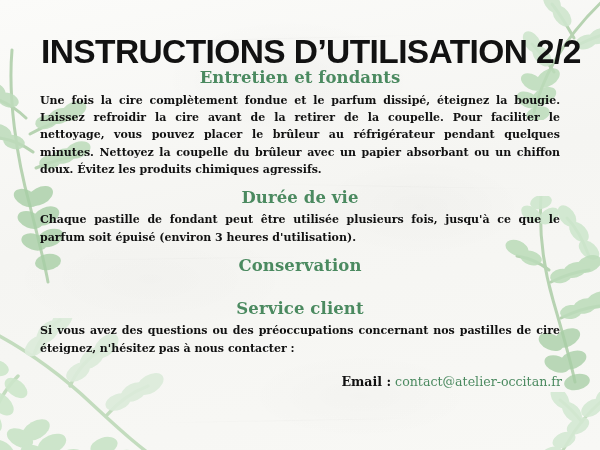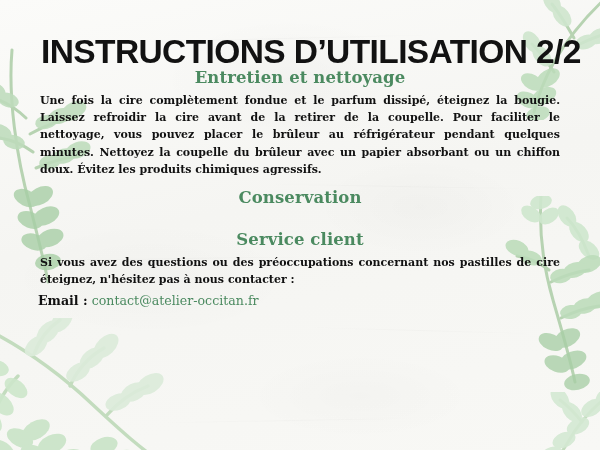--- a/index.html
+++ b/index.html
@@ -92,24 +92,24 @@
     font-family: "DejaVu Serif", serif;
     font-weight: bold;
     font-size: 11px;
     line-height: 1.58;
     margin: 0;
     padding: 0 2px;
   }
   .sec-body.last-line-natural { text-align-last: left; }
 
   #email-line {
-    text-align: left;
+    text-align: right;
     font-family: "DejaVu Serif", serif;
     font-size: 12.6px;
-    margin-top: 4px;
+    margin-top: 17px;
     color: #111111;
   }
   #email-line .label { font-weight: bold; color: #111111; }
   #email-line .addr  { color: #4b8a60; font-weight: normal; }
 
   
   #sec-0 { margin-bottom: 9px; }
   #sec-1 { margin-bottom: 10px; }
   #sec-2 { margin-bottom: 22px; }
   #sec-3 { margin-bottom: 0; }
@@ -275,24 +275,28 @@
 
 </div>
 
 <div id="content">
 
   <h1 id="title">INSTRUCTIONS D’UTILISATION 2/2</h1>
 
   <div class="sections">
 
     <div class="section" id="sec-0">
-      <h2 class="sec-head">Entretien et nettoyage</h2>
+      <h2 class="sec-head">Entretien et fondants</h2>
       <p class="sec-body last-line-natural">Une fois la cire complètement fondue et le parfum dissipé, éteignez la bougie. Laissez refroidir la cire avant de la retirer de la coupelle. Pour faciliter le nettoyage, vous pouvez placer le brûleur au réfrigérateur pendant quelques minutes. Nettoyez la coupelle du brûleur avec un papier absorbant ou un chiffon doux. Évitez les produits chimiques agressifs.</p>
     </div>
 
+    <div class="section" id="sec-1">
+      <h2 class="sec-head">Durée de vie</h2>
+      <p class="sec-body last-line-natural">Chaque pastille de fondant peut être utilisée plusieurs fois, jusqu'à ce que le parfum soit épuisé (environ 3 heures d'utilisation).</p>
+    </div>
 
     <div class="section" id="sec-2">
       <h2 class="sec-head">Conservation</h2>
     </div>
 
     <div class="section" id="sec-3">
       <h2 class="sec-head">Service client</h2>
       <p class="sec-body last-line-natural">Si vous avez des questions ou des préoccupations concernant nos pastilles de cire éteignez, n'hésitez pas à nous contacter :</p>
       <p id="email-line">
         <span class="label">Email :</span><span>&nbsp;</span><a class="addr" href="#" style="text-decoration:none;">contact@atelier-occitan.fr</a>

